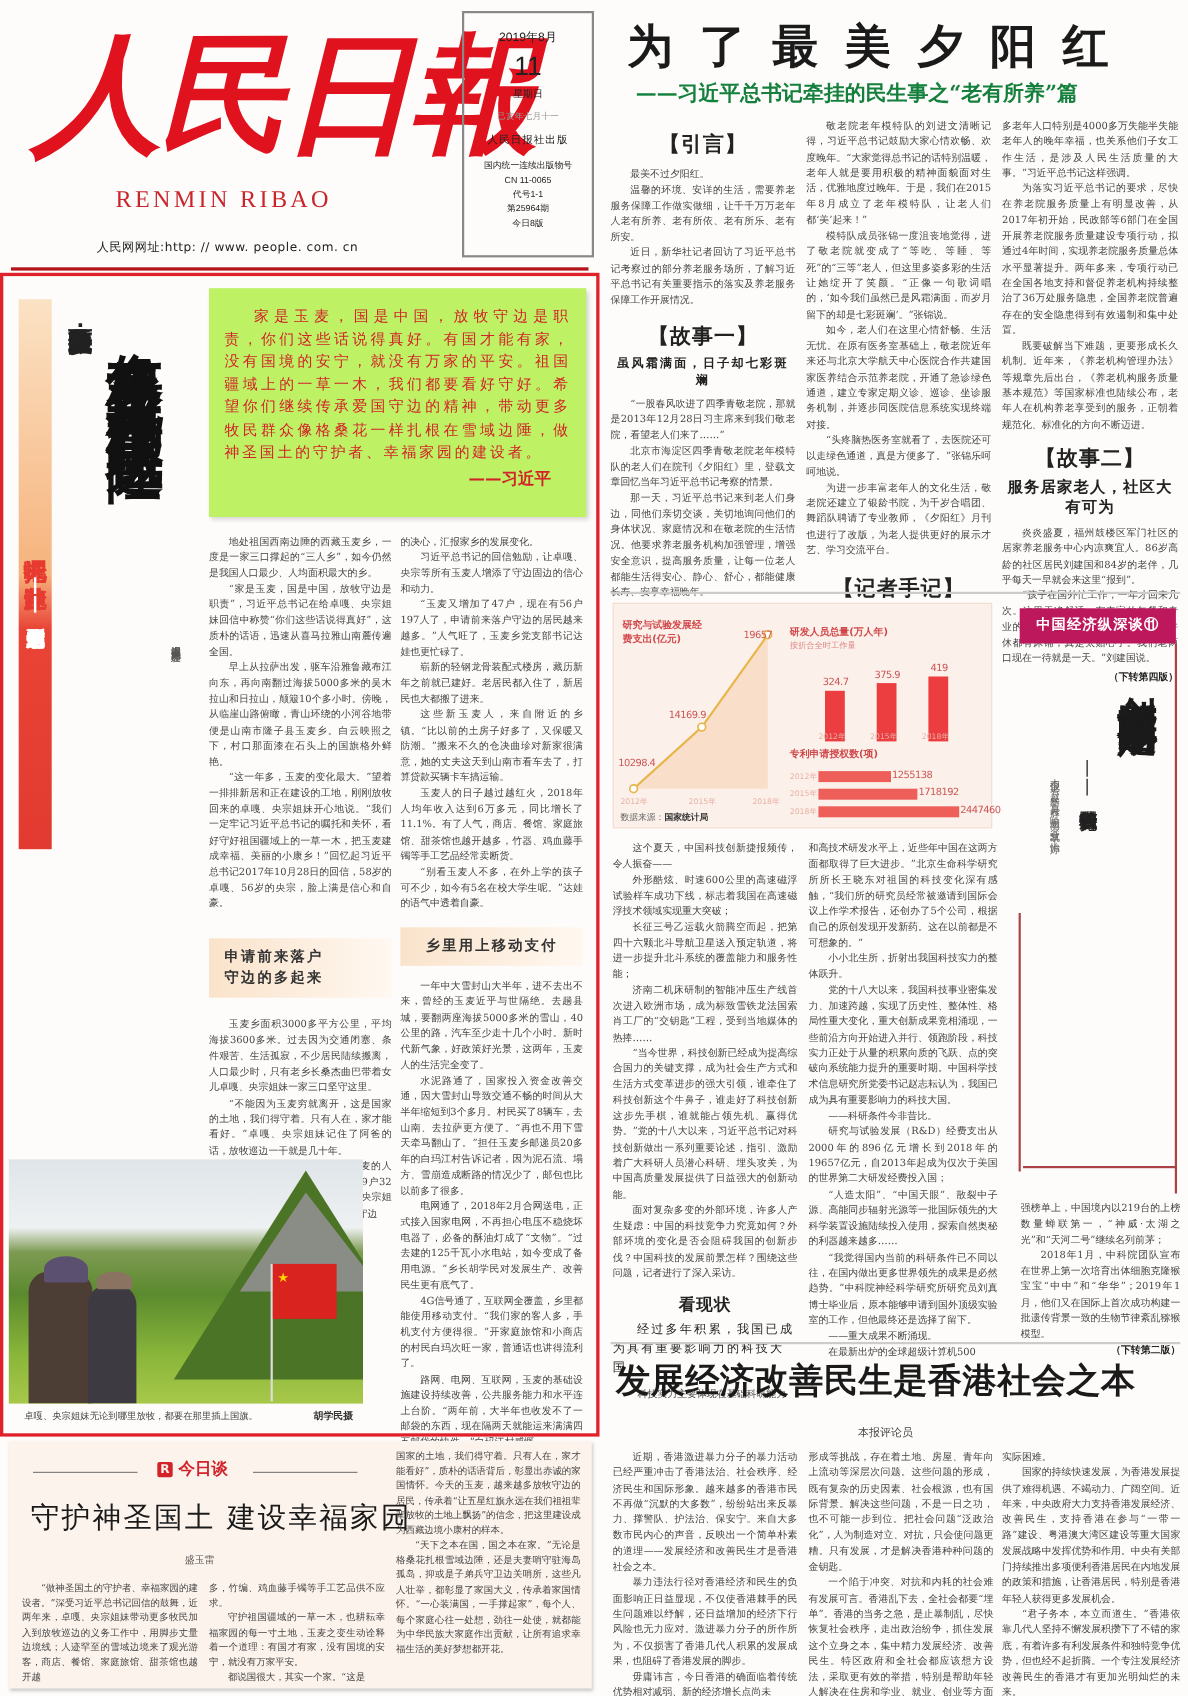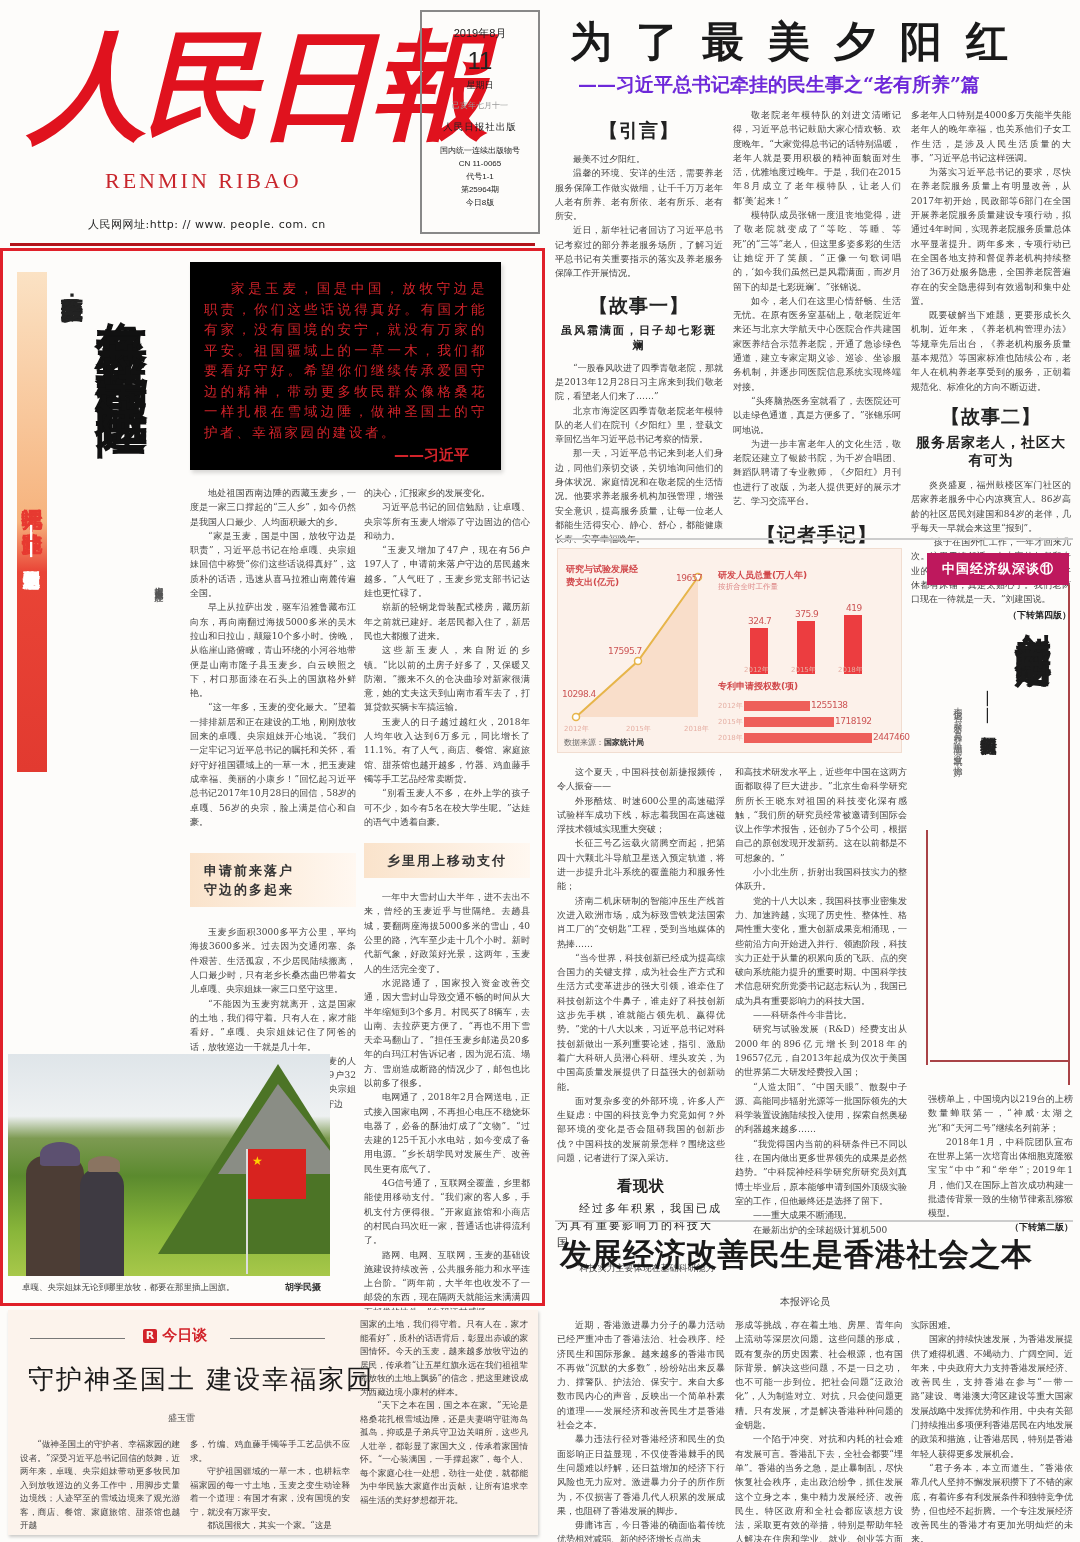--- a/index.html
+++ b/index.html
@@ -13,28 +13,28 @@
   .site-url { left: 88px; top: 217px; font-size: 11px; color: #222; font-family: "DejaVu Sans", sans-serif; letter-spacing: 0.5px; }
   .datebox { left: 420px; top: 10px; width: 120px; height: 224px; border: 2px solid #888; text-align: center; font-family: Liberation Sans, sans-serif; color: #222; padding-top: 14px; }
   .datebox .ym { font-size: 11px; }
   .datebox .day { font-size: 24px; margin: 6px 0 4px; }
   .datebox .wk { font-size: 9px; }
   .datebox .lunar { font-size: 8px; color: #999; margin-top: 8px; }
   .datebox .pub { font-size: 9.5px; margin-top: 10px; letter-spacing: 1px; }
   .datebox .small { font-size: 8px; line-height: 13px; }
   .redrule { left: 10px; top: 243px; width: 525px; height: 3px; background: #b3141b; }
   .hl1 { left: 570px; top: 14px; width: 490px; font-family: "DejaVu Sans", sans-serif; font-weight: bold; font-size: 42px; letter-spacing: 24px; color: #1a1a1a; }
-  .hl1-sub { left: 578px; top: 72px; font-size: 19px; color: #6d28d9; font-weight: bold; font-family: "DejaVu Serif", serif; }
+  .hl1-sub { left: 578px; top: 72px; font-size: 19px; color: #15803d; font-weight: bold; font-family: "DejaVu Serif", serif; }
   .lead-box { left: 0; top: 248px; width: 545px; height: 1058px; border: 3px solid #e0202a; }
   .banner-v { left: 17px; top: 272px; width: 30px; height: 500px; background: linear-gradient(#fbe2c4, #f6b37d 50%, #e94436 60%, #e23a30); color: #fff; font-family: "DejaVu Sans", sans-serif; font-weight: bold; font-size: 21px; writing-mode: vertical-rl; text-align: center; padding-top: 6px; line-height: 30px; }
   .banner-v .w { color: #fff; font-size: 17px; }
   .sub-v { left: 60px; top: 282px; writing-mode: vertical-rl; font-size: 22px; font-weight: bold; color: #222; font-family: "DejaVu Serif", serif; line-height: 26px; }
   .title-v { left: 92px; top: 280px; writing-mode: vertical-rl; font-size: 52px; font-weight: bold; color: #111; font-family: "DejaVu Sans", sans-serif; letter-spacing: 7px; line-height: 60px; }
   .byline-v { left: 153px; top: 580px; writing-mode: vertical-rl; font-size: 9px; color: #555; line-height: 12px; }
-  .quote-box { left: 190px; top: 262px; width: 311px; height: 208px; background: #000000; box-shadow: 2px 3px 4px rgba(0,0,0,0.15); padding: 16px 14px 10px 14px; }
+  .quote-box { left: 190px; top: 262px; width: 343px; height: 208px; background: #bef264; box-shadow: 2px 3px 4px rgba(0,0,0,0.15); padding: 16px 14px 10px 14px; }
   .quote-text { font-family: "DejaVu Sans", sans-serif; color: #d2232a; font-size: 13.5px; line-height: 20.5px; letter-spacing: 2.6px; text-indent: 2em; text-align: justify; }
   .quote-sign { text-align: right; color: #d2232a; font-weight: bold; font-size: 15px; margin-top: 4px; font-family: "DejaVu Sans", sans-serif; padding-right: 18px; }
   .col { width: 168px; }
   .subhead-box { background: linear-gradient(90deg, #fae3cb, #fff8f1); padding: 8px 14px; font-family: "DejaVu Sans", sans-serif; font-weight: bold; font-size: 13px; color: #333; line-height: 19px; letter-spacing: 2px; }
   .photo { left: 8px; top: 1054px; width: 322px; height: 222px; overflow: hidden; background: linear-gradient(180deg, #dfe5e9 0%, #eef1f2 28%, #7d9a52 38%, #5b8a2e 55%, #89b63a 80%, #a8c84a 100%); }
   .mountain { position: absolute; left: 150px; top: 10px; width: 0; height: 0; border-left: 120px solid transparent; border-right: 120px solid transparent; border-bottom: 190px solid #4c7426; }
   .mountain2 { position: absolute; left: 210px; top: 30px; width: 0; height: 0; border-left: 60px solid transparent; border-right: 70px solid transparent; border-bottom: 90px solid #8a8d85; }
   .flagpole { position: absolute; left: 238px; top: 95px; width: 2px; height: 125px; background: #ddd; }
   .flag { position: absolute; left: 240px; top: 95px; width: 58px; height: 50px; background: #d8231f; }
   .flag-star { position: absolute; left: 244px; top: 100px; color: #ffd000; font-size: 12px; }
@@ -214,21 +214,21 @@
 
   <div class="abs ig-label" style="left:8px; top:14px; width:80px">研究与试验发展经费支出(亿元)</div>
   <svg class="abs" style="left:8px; top:8px" width="140" height="170">
     <polygon points="10,160 72,104 132,20 132,160" fill="#f8d9c2" opacity="0.8"></polygon>
     <polyline points="10,160 72,104 132,20" fill="none" stroke="#e7b54a" stroke-width="2"></polyline>
     <circle cx="10" cy="160" r="3.5" fill="#fff" stroke="#e7b54a" stroke-width="1.5"></circle>
     <circle cx="72" cy="104" r="3.5" fill="#fff" stroke="#e7b54a" stroke-width="1.5"></circle>
     <circle cx="132" cy="20" r="3.5" fill="#fff" stroke="#e7b54a" stroke-width="1.5"></circle>
   </svg>
   <div class="abs ig-val" style="left:4px; top:140px">10298.4</div>
-  <div class="abs ig-val" style="left:50px; top:97px">17595.7</div>
+  <div class="abs ig-val" style="left:50px; top:97px">14169.9</div>
   <div class="abs ig-val" style="left:118px; top:24px">19657</div>
   <div class="abs ig-yr" style="left:6px; top:175px">2012年</div>
   <div class="abs ig-yr" style="left:68px; top:175px">2015年</div>
   <div class="abs ig-yr" style="left:126px; top:175px">2018年</div>
   <div class="abs" style="left:6px; top:188px; font-size:8px; font-family:'DejaVu Sans',sans-serif; color:#666">
     <span>数据来源：</span><b style="color:#333">国家统计局</b>
   </div>
 
   <div class="abs ig-label" style="left:160px; top:20px">研发人员总量(万人年)</div>
   <div class="abs ig-sub" style="left:160px; top:33px">按折合全时工作量</div>

